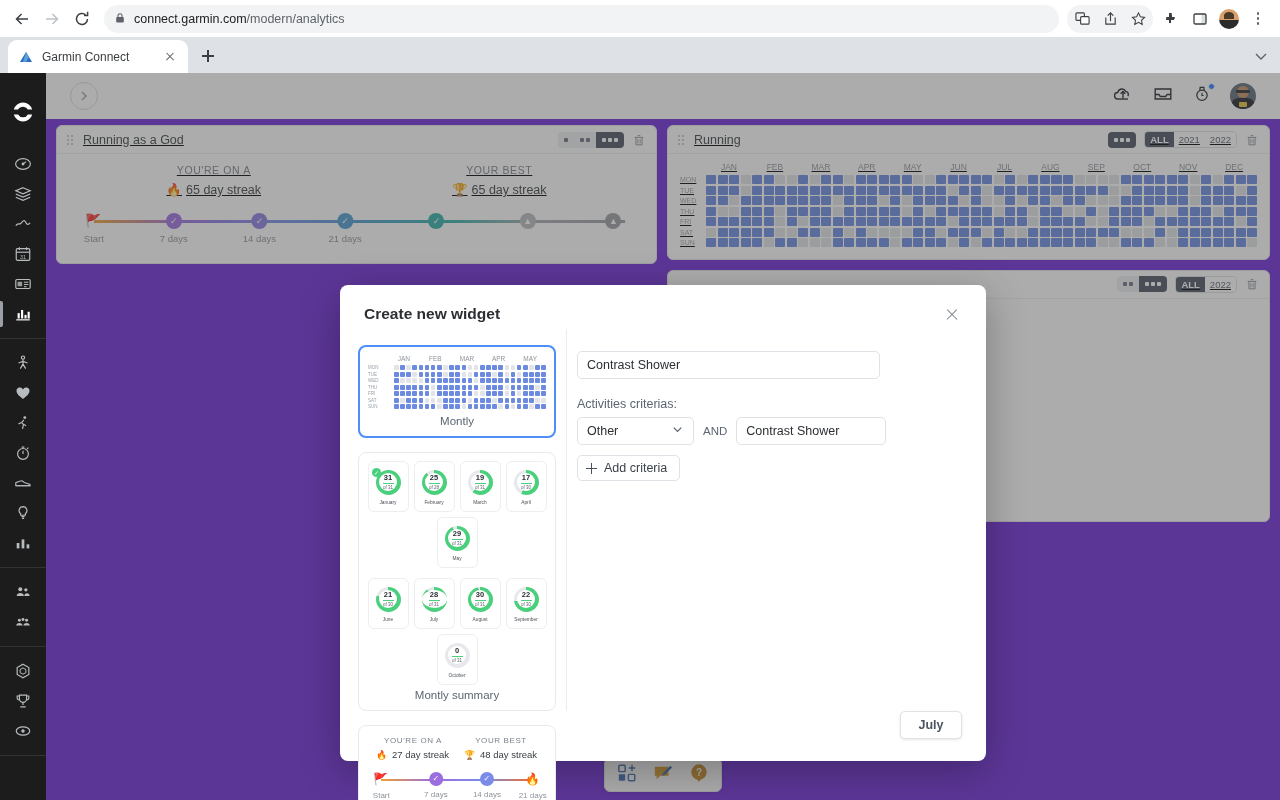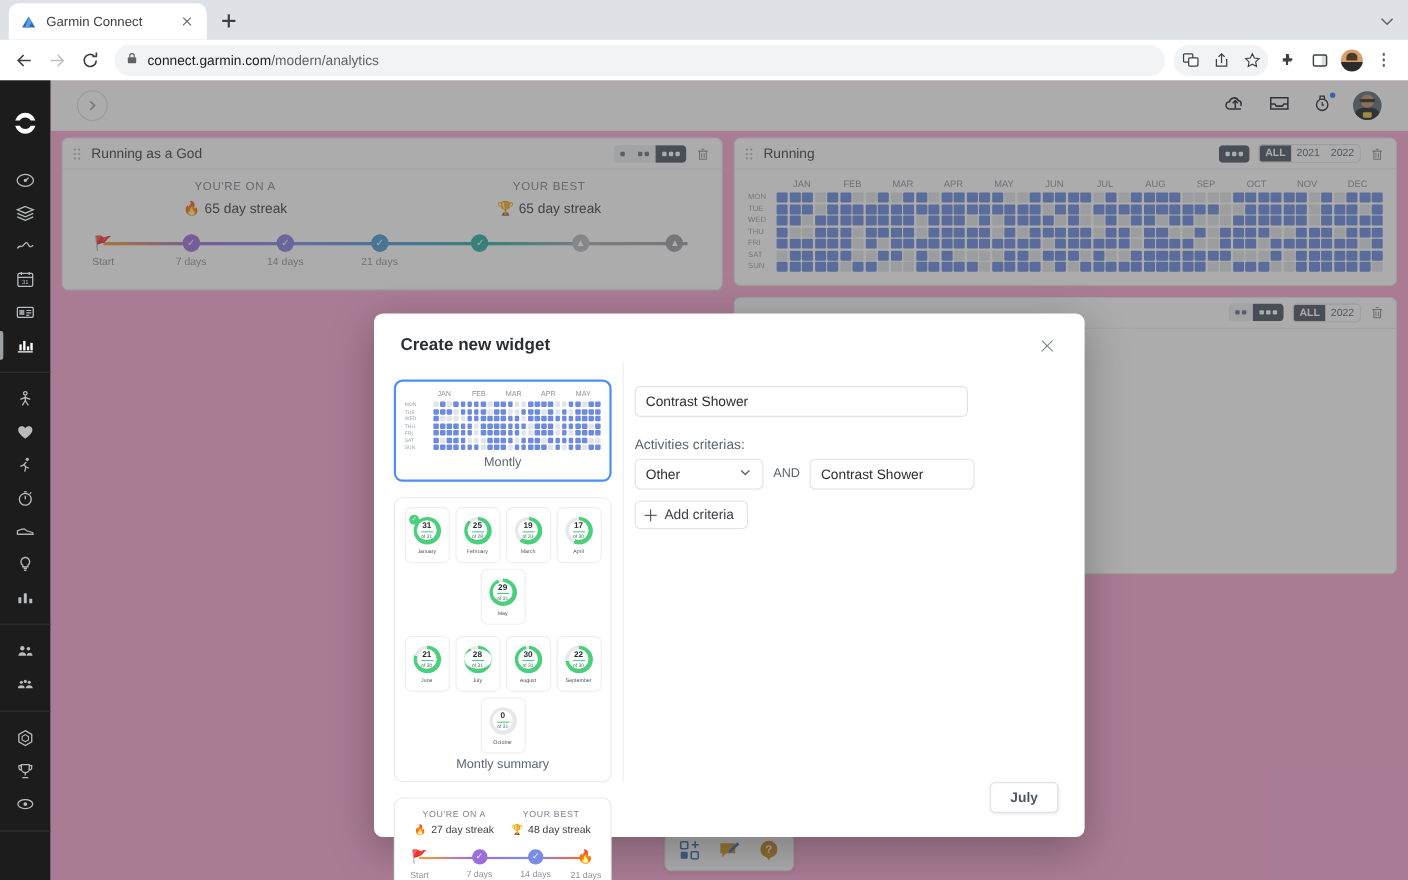--- a/index.html
+++ b/index.html
@@ -101,21 +101,21 @@
     justify-content: center; color: #b9bcbe; position: relative;
   }
   .sb-item.active:before {
     content: ""; position: absolute; left: 0; top: 2px;
     width: 3px; height: 26px; background: #9aa0a6; border-radius: 0 2px 2px 0;
   }
   .sb-item.active { color: #fff; }
   .sb-item svg { display: block; }
 
   
-  #content { flex: 1; position: relative; background: #f9a8d4; overflow: hidden; }
+  #content { flex: 1; position: relative; background: #6d28d9; overflow: hidden; text-decoration: underline; }
   #topbar {
     height: 46px; background: #fff; display: flex; align-items: center;
     padding: 0 16px; justify-content: space-between;
   }
   #nav-expand {
     width: 28px; height: 28px; border: 1px solid #dcdcdc; border-radius: 50%;
     display: flex; align-items: center; justify-content: center; color: #9aa0a6;
     margin-left: 8px;
   }
   #topbar-right { display: flex; align-items: center; gap: 18px; padding-right: 8px; }
@@ -309,108 +309,108 @@
     min-width: 62px; height: 28px; background: #fff; border: 1px solid #e0e2e6;
     border-radius: 5px; font-size: 12.5px; font-weight: bold; color: #4b5563;
     box-shadow: 0 1px 3px rgba(0,0,0,.10); font-family: "Liberation Sans", sans-serif;
   }
 </style>
 </head>
 <body>
 
 <div id="browser-chrome">
 
+  <div id="toolbar">
+    <div class="tb-btn">
+      <svg width="18" height="18" viewBox="0 0 18 18">
+          <path d="M15 9H4M8.5 4L3.5 9l5 5" fill="none" stroke="#3c4043" stroke-width="1.5"></path>
+        </svg>
+    </div>
+    <div class="tb-btn">
+      <svg width="18" height="18" viewBox="0 0 18 18">
+          <path d="M3 9h11M9.5 4l5 5-5 5" fill="none" stroke="#bdc1c6" stroke-width="1.5"></path>
+        </svg>
+    </div>
+    <div class="tb-btn">
+      <svg width="18" height="18" viewBox="0 0 18 18">
+        <path d="M14.5 9a5.5 5.5 0 1 1-1.9-4.2" fill="none" stroke="#3c4043" stroke-width="1.5"></path>
+        <path d="M14.6 1.8v3.6h-3.6" fill="none" stroke="#3c4043" stroke-width="1.5"></path>
+      </svg>
+    </div>
+    <div id="omnibox">
+      <span>
+        <svg width="12" height="12" viewBox="0 0 12 12">
+          <rect x="2.2" y="5" width="7.6" height="5.6" rx="1" fill="#5f6368"></rect>
+          <path d="M4 5V3.7a2 2 0 0 1 4 0V5" fill="none" stroke="#5f6368" stroke-width="1.1"></path>
+        </svg>
+      </span>
+      <span id="omnibox-url">
+        <span>connect.garmin.com</span><span class="dim">/modern/analytics</span>
+      </span>
+    </div>
+    <div id="tb-right">
+      <div id="tb-right-pill">
+        <div class="tb-btn">
+          <svg width="15" height="15" viewBox="0 0 16 16">
+            <rect x="1" y="2" width="9" height="8" rx="1" fill="none" stroke="#3c4043" stroke-width="1.2"></rect>
+            <rect x="6" y="6" width="9" height="8" rx="1" fill="#fff" stroke="#3c4043" stroke-width="1.2"></rect>
+          </svg>
+        </div>
+        <div class="tb-btn">
+          <svg width="15" height="15" viewBox="0 0 16 16">
+            <path d="M3 7v7h10V7" fill="none" stroke="#3c4043" stroke-width="1.2"></path>
+            <path d="M8 11V2M5 5l3-3 3 3" fill="none" stroke="#3c4043" stroke-width="1.2"></path>
+          </svg>
+        </div>
+        <div class="tb-btn">
+          <svg width="15" height="15" viewBox="0 0 16 16">
+              <polygon points="8,2 10,6.2 14.5,6.8 11.2,9.9 12,14.3 8,12.1 4,14.3 4.8,9.9 1.5,6.8 6,6.2" fill="none" stroke="#3c4043" stroke-width="1.1"></polygon>
+            </svg>
+        </div>
+      </div>
+      <div class="tb-btn">
+        <svg width="16" height="16" viewBox="0 0 16 16">
+            <path d="M6 2h2a1 1 0 0 1 0 2h1v2h2a1 1 0 0 1 0 2v1h-3v3H6v-3H3V8h1a1 1 0 0 1 0-2h2z" fill="#3c4043"></path>
+          </svg>
+      </div>
+      <div class="tb-btn">
+        <svg width="16" height="16" viewBox="0 0 16 16">
+            <rect x="2" y="3" width="12" height="10" rx="1.3" fill="none" stroke="#3c4043" stroke-width="1.3"></rect>
+            <rect x="9.5" y="3" width="4.5" height="10" fill="#3c4043" opacity=".18"></rect>
+          </svg>
+      </div>
+      <div class="tb-btn">
+        <span class="avatar-icon"></span>
+      </div>
+      <div class="tb-btn">
+        <span id="menu-dots">
+            <i></i>
+            <i></i>
+            <i></i>
+          </span>
+      </div>
+    </div>
+  </div>
+
   <div id="tabstrip">
     <div class="tab">
       <span class="tab-favicon">
         <svg width="16" height="16" viewBox="0 0 16 16">
           <polygon points="8,3 14,13 2,13" fill="#2a6ebb"></polygon>
           <polygon points="8,3 11,8 8,13 5,13" fill="#5aa0de"></polygon>
         </svg>
       </span>
       <span class="tab-title">Garmin Connect</span>
       <span class="tab-close"></span>
     </div>
     <div id="new-tab"></div>
     <div id="tabstrip-right">
       <svg width="18" height="18" viewBox="0 0 18 18">
           <path d="M4 7l5 5 5-5" fill="none" stroke="#5f6368" stroke-width="1.4"></path>
         </svg>
-    </div>
-  </div>
-
-  <div id="toolbar">
-    <div class="tb-btn">
-      <svg width="18" height="18" viewBox="0 0 18 18">
-          <path d="M15 9H4M8.5 4L3.5 9l5 5" fill="none" stroke="#3c4043" stroke-width="1.5"></path>
-        </svg>
-    </div>
-    <div class="tb-btn">
-      <svg width="18" height="18" viewBox="0 0 18 18">
-          <path d="M3 9h11M9.5 4l5 5-5 5" fill="none" stroke="#bdc1c6" stroke-width="1.5"></path>
-        </svg>
-    </div>
-    <div class="tb-btn">
-      <svg width="18" height="18" viewBox="0 0 18 18">
-        <path d="M14.5 9a5.5 5.5 0 1 1-1.9-4.2" fill="none" stroke="#3c4043" stroke-width="1.5"></path>
-        <path d="M14.6 1.8v3.6h-3.6" fill="none" stroke="#3c4043" stroke-width="1.5"></path>
-      </svg>
-    </div>
-    <div id="omnibox">
-      <span>
-        <svg width="12" height="12" viewBox="0 0 12 12">
-          <rect x="2.2" y="5" width="7.6" height="5.6" rx="1" fill="#5f6368"></rect>
-          <path d="M4 5V3.7a2 2 0 0 1 4 0V5" fill="none" stroke="#5f6368" stroke-width="1.1"></path>
-        </svg>
-      </span>
-      <span id="omnibox-url">
-        <span>connect.garmin.com</span><span class="dim">/modern/analytics</span>
-      </span>
-    </div>
-    <div id="tb-right">
-      <div id="tb-right-pill">
-        <div class="tb-btn">
-          <svg width="15" height="15" viewBox="0 0 16 16">
-            <rect x="1" y="2" width="9" height="8" rx="1" fill="none" stroke="#3c4043" stroke-width="1.2"></rect>
-            <rect x="6" y="6" width="9" height="8" rx="1" fill="#fff" stroke="#3c4043" stroke-width="1.2"></rect>
-          </svg>
-        </div>
-        <div class="tb-btn">
-          <svg width="15" height="15" viewBox="0 0 16 16">
-            <path d="M3 7v7h10V7" fill="none" stroke="#3c4043" stroke-width="1.2"></path>
-            <path d="M8 11V2M5 5l3-3 3 3" fill="none" stroke="#3c4043" stroke-width="1.2"></path>
-          </svg>
-        </div>
-        <div class="tb-btn">
-          <svg width="15" height="15" viewBox="0 0 16 16">
-              <polygon points="8,2 10,6.2 14.5,6.8 11.2,9.9 12,14.3 8,12.1 4,14.3 4.8,9.9 1.5,6.8 6,6.2" fill="none" stroke="#3c4043" stroke-width="1.1"></polygon>
-            </svg>
-        </div>
-      </div>
-      <div class="tb-btn">
-        <svg width="16" height="16" viewBox="0 0 16 16">
-            <path d="M6 2h2a1 1 0 0 1 0 2h1v2h2a1 1 0 0 1 0 2v1h-3v3H6v-3H3V8h1a1 1 0 0 1 0-2h2z" fill="#3c4043"></path>
-          </svg>
-      </div>
-      <div class="tb-btn">
-        <svg width="16" height="16" viewBox="0 0 16 16">
-            <rect x="2" y="3" width="12" height="10" rx="1.3" fill="none" stroke="#3c4043" stroke-width="1.3"></rect>
-            <rect x="9.5" y="3" width="4.5" height="10" fill="#3c4043" opacity=".18"></rect>
-          </svg>
-      </div>
-      <div class="tb-btn">
-        <span class="avatar-icon"></span>
-      </div>
-      <div class="tb-btn">
-        <span id="menu-dots">
-            <i></i>
-            <i></i>
-            <i></i>
-          </span>
-      </div>
     </div>
   </div>
 </div>
 
 <div id="app">
 
   <div id="sidebar">
     <div id="sb-logo">
       <svg width="26" height="26" viewBox="0 0 26 26">
         <path d="M13 3.5a9.5 9.5 0 0 0-9.2 7.1h4.3a5.6 5.6 0 0 1 9.8 0h4.3A9.5 9.5 0 0 0 13 3.5z" fill="#fff"></path>

